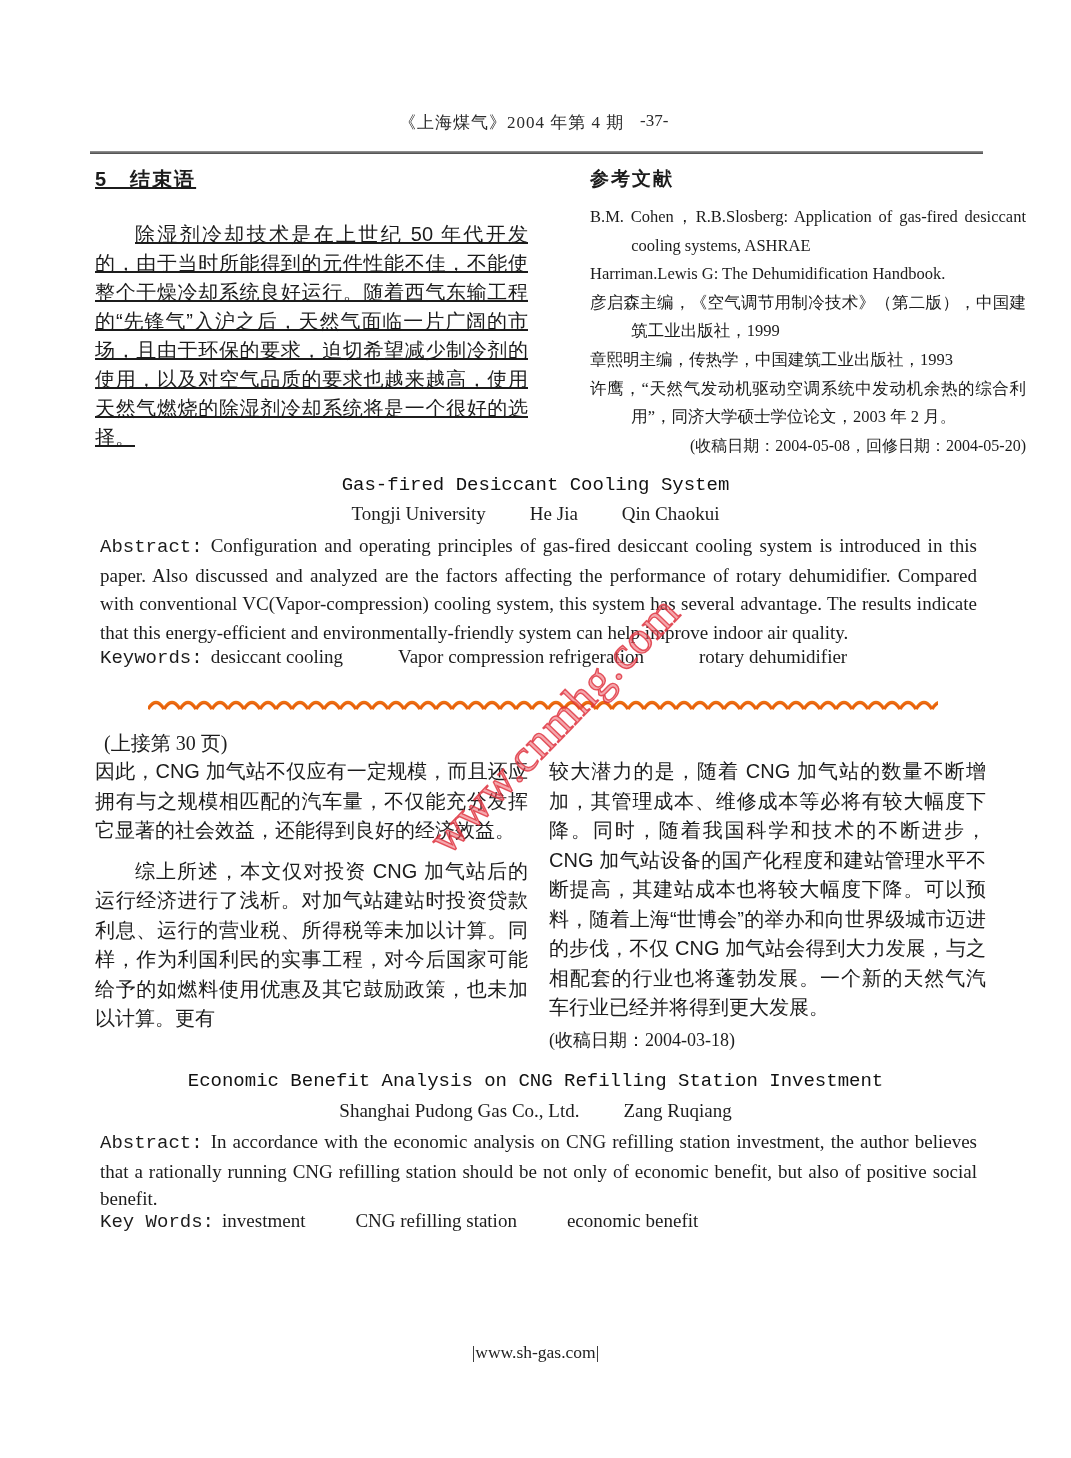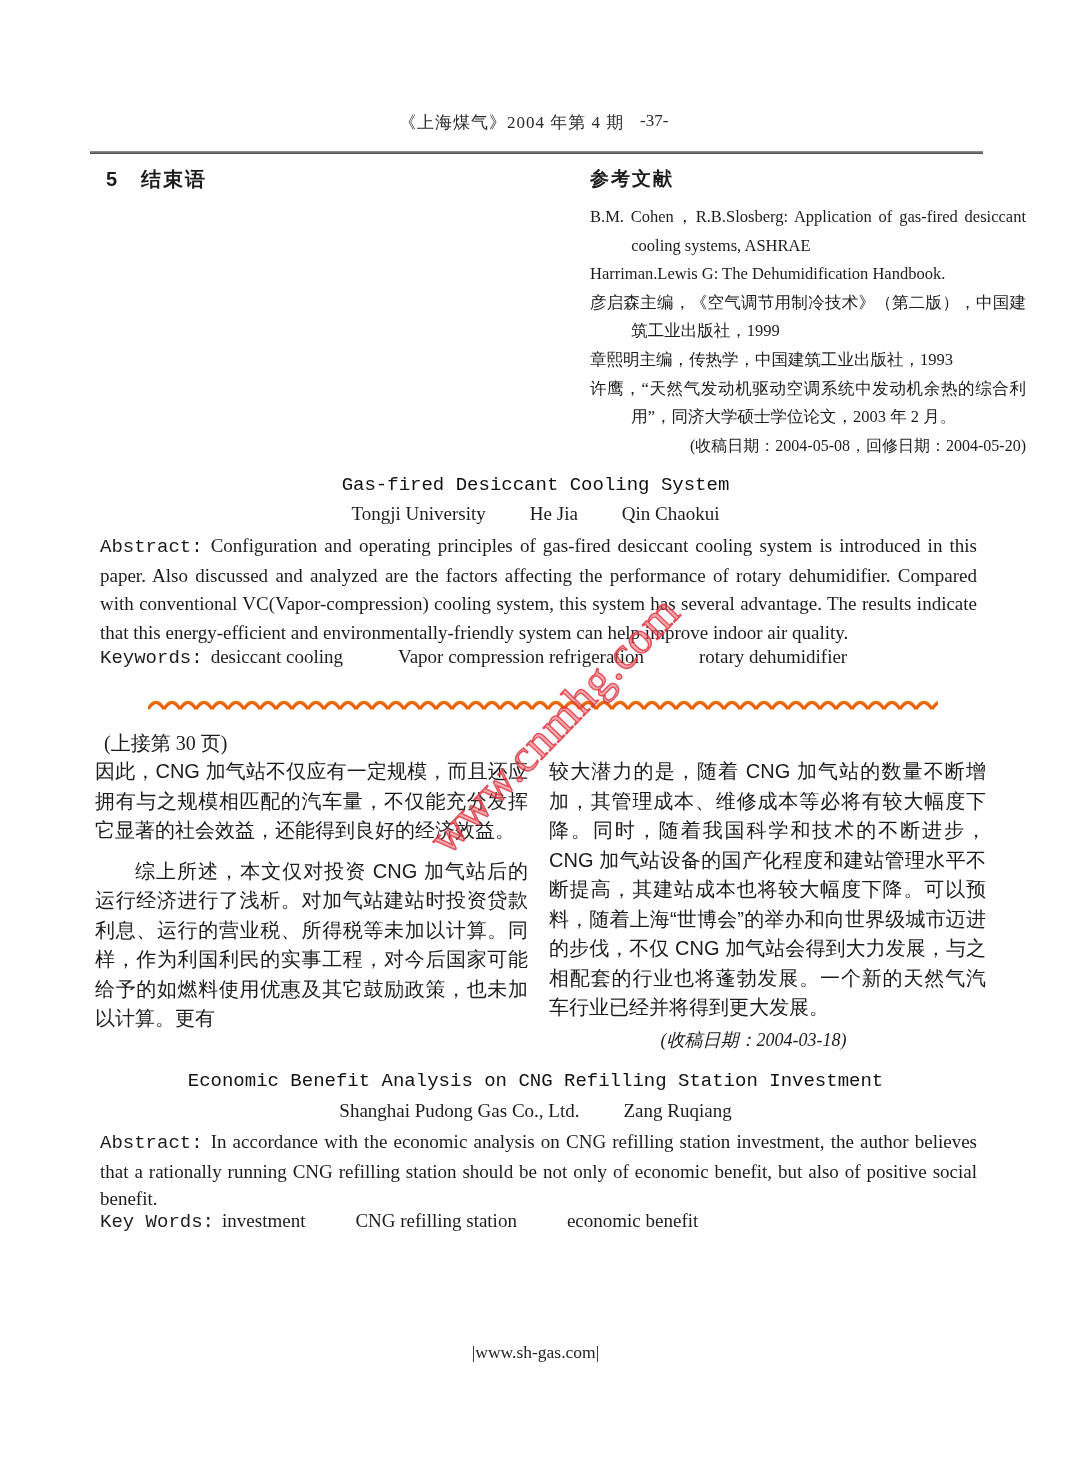--- a/index.html
+++ b/index.html
@@ -9,21 +9,21 @@
     background:#ffffff; color:#1c1c1c; overflow:hidden;
     font-family:"Liberation Serif","DejaVu Serif",serif;
   }
   .serif { font-family:"Liberation Serif","DejaVu Serif",serif; }
 
   .hdr-journal { position:absolute; left:399px; top:111px; font-size:17px; letter-spacing:1px; color:#2a2a2a; }
   .hdr-page    { position:absolute; left:640px; top:111px; font-size:17px; color:#2a2a2a; }
   .hdr-rule    { position:absolute; left:90px; top:151px; width:893px; height:3px;
                  background:linear-gradient(#9a9a9a,#474747); }
 
-  .concl { position:absolute; left:106px; top:166px; width:433px; }
+  .concl { position:absolute; left:95px; top:166px; width:433px;text-decoration:underline; }
   .concl .sec-head { font-size:20px; font-weight:bold; letter-spacing:2px; }
   .concl p { margin-top:27px; font-size:20px; line-height:29px; text-align:justify; text-indent:2em; }
   .concl, .cont-left, .cont-right { font-family:"Liberation Sans","DejaVu Sans",sans-serif; }
 
   .refs { position:absolute; left:548px; top:166px; width:436px;margin-left:42px; }
   .refs .refs-head { font-size:19px; font-weight:bold; letter-spacing:2px;
                      font-family:"Liberation Sans","DejaVu Sans",sans-serif; margin-bottom:11px; }
   .ref { font-size:16.5px; line-height:28.6px; padding-left:2.5em; text-indent:-2.5em; text-align:justify; }
   .ref-dates { font-size:16px; line-height:28px; text-align:right; }
 
@@ -39,22 +39,22 @@
   .a1-keys { top:646px; }
   .kw { margin-right:55px; }
 
   .divider { position:absolute; left:148px; top:698px; }
 
   .cont-note { position:absolute; left:104px; top:730px; font-size:20px;
                font-family:"Liberation Serif","DejaVu Serif",serif; }
   .cont-left  { position:absolute; left:95px;  top:757px; width:433px; font-size:20px; line-height:29.5px; text-align:justify; }
   .cont-right { position:absolute; left:549px; top:757px; width:437px; font-size:20px; line-height:29.5px; text-align:justify; }
   .cont-left .p2 { margin-top:11px; text-indent:2em; }
-  .cont-date { text-align:center; padding-right:28px; margin-top:3px; font-size:18px;
-               font-family:"Liberation Serif","DejaVu Serif",serif;font-style:italic; }
+  .cont-date { text-align:left; padding-right:28px; margin-top:3px; font-size:18px;
+               font-family:"Liberation Serif","DejaVu Serif",serif; }
 
   .a2-title { position:absolute; left:0; top:1070px; width:1071px; text-align:center;
               font-size:19px; font-family:"Liberation Mono","DejaVu Sans Mono",monospace; color:#111; }
   .a2-byline { top:1100px; }
   .a2-abs { top:1128px; line-height:27.5px; }
   .a2-keys { top:1210px; }
   .kw2 { margin-right:50px; }
 
   .footer { position:absolute; left:0; top:1342px; width:1071px; text-align:center; font-size:17.5px; color:#222; }
 
@@ -72,20 +72,21 @@
 <body>
 
 <div class="page">
 
   <span class="hdr-journal serif">《上海煤气》2004 年第 4 期</span>
   <span class="hdr-page serif">-37-</span>
   <div class="hdr-rule"></div>
 
   <div class="concl">
     <div class="sec-head">5　结束语</div>
+    <p>除湿剂冷却技术是在上世纪 50 年代开发的，由于当时所能得到的元件性能不佳，不能使整个干燥冷却系统良好运行。随着西气东输工程的“先锋气”入沪之后，天然气面临一片广阔的市场，且由于环保的要求，迫切希望减少制冷剂的使用，以及对空气品质的要求也越来越高，使用天然气燃烧的除湿剂冷却系统将是一个很好的选择。</p>
   </div>
 
   <div class="refs serif">
     <div class="refs-head">参考文献</div>
     <div class="ref">B.M. Cohen，R.B.Slosberg: Application of gas-fired desiccant cooling systems, ASHRAE</div>
     <div class="ref">Harriman.Lewis G: The Dehumidification Handbook.</div>
     <div class="ref">彦启森主编，《空气调节用制冷技术》（第二版），中国建筑工业出版社，1999</div>
     <div class="ref">章熙明主编，传热学，中国建筑工业出版社，1993</div>
     <div class="ref">许鹰，“天然气发动机驱动空调系统中发动机余热的综合利用”，同济大学硕士学位论文，2003 年 2 月。</div>
     <div class="ref-dates">(收稿日期：2004-05-08，回修日期：2004-05-20)</div>

